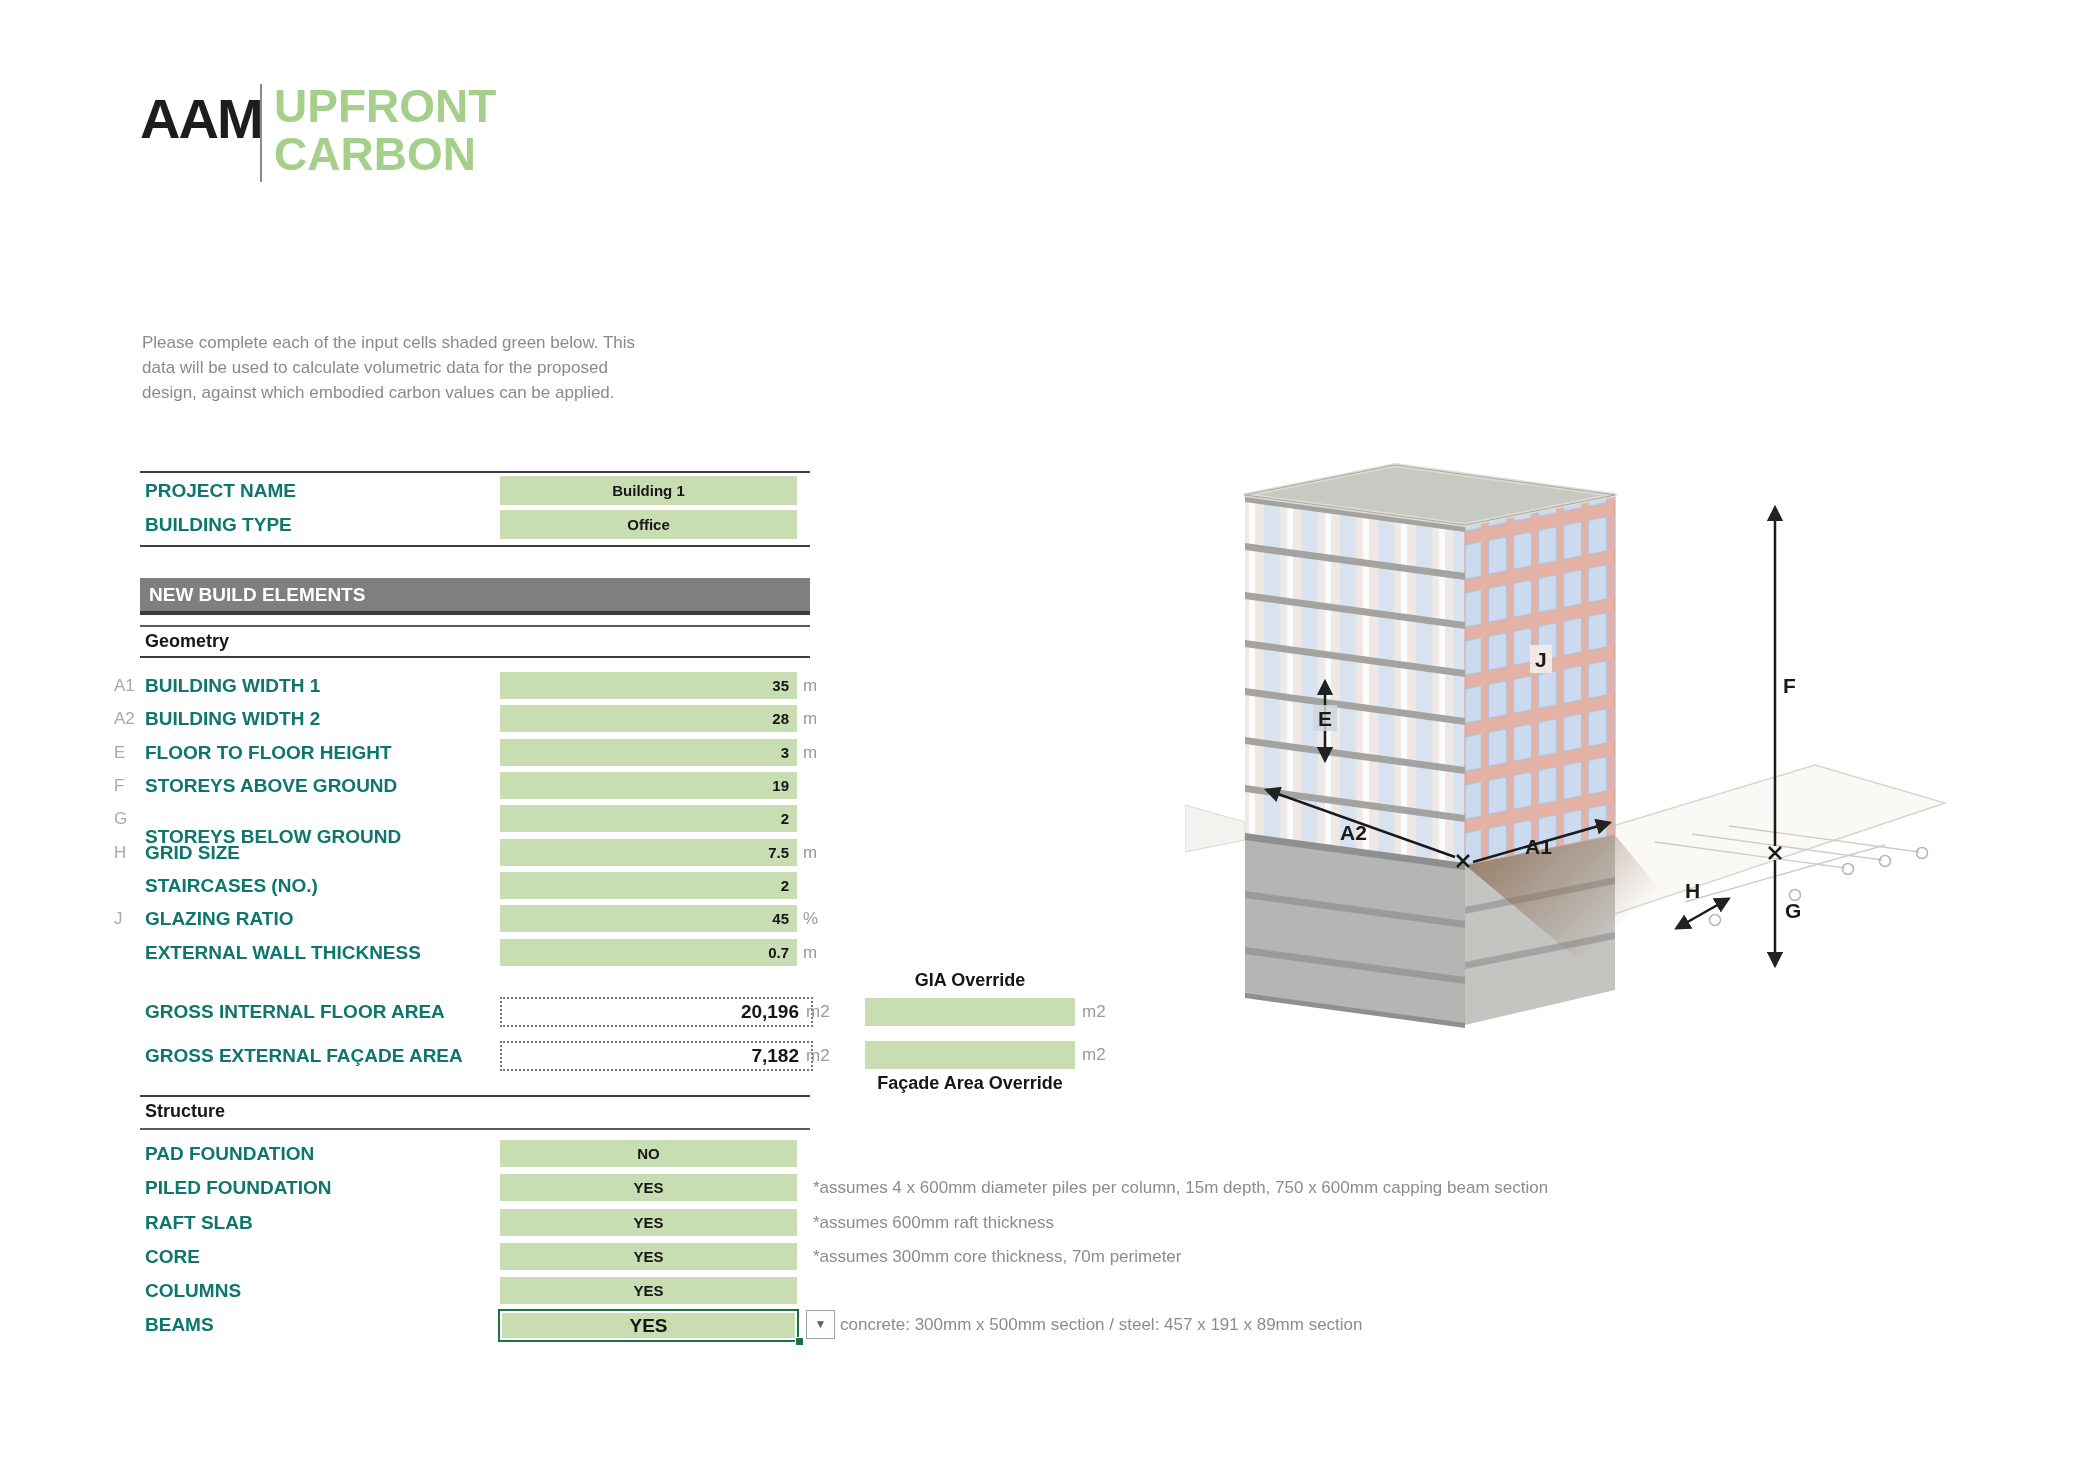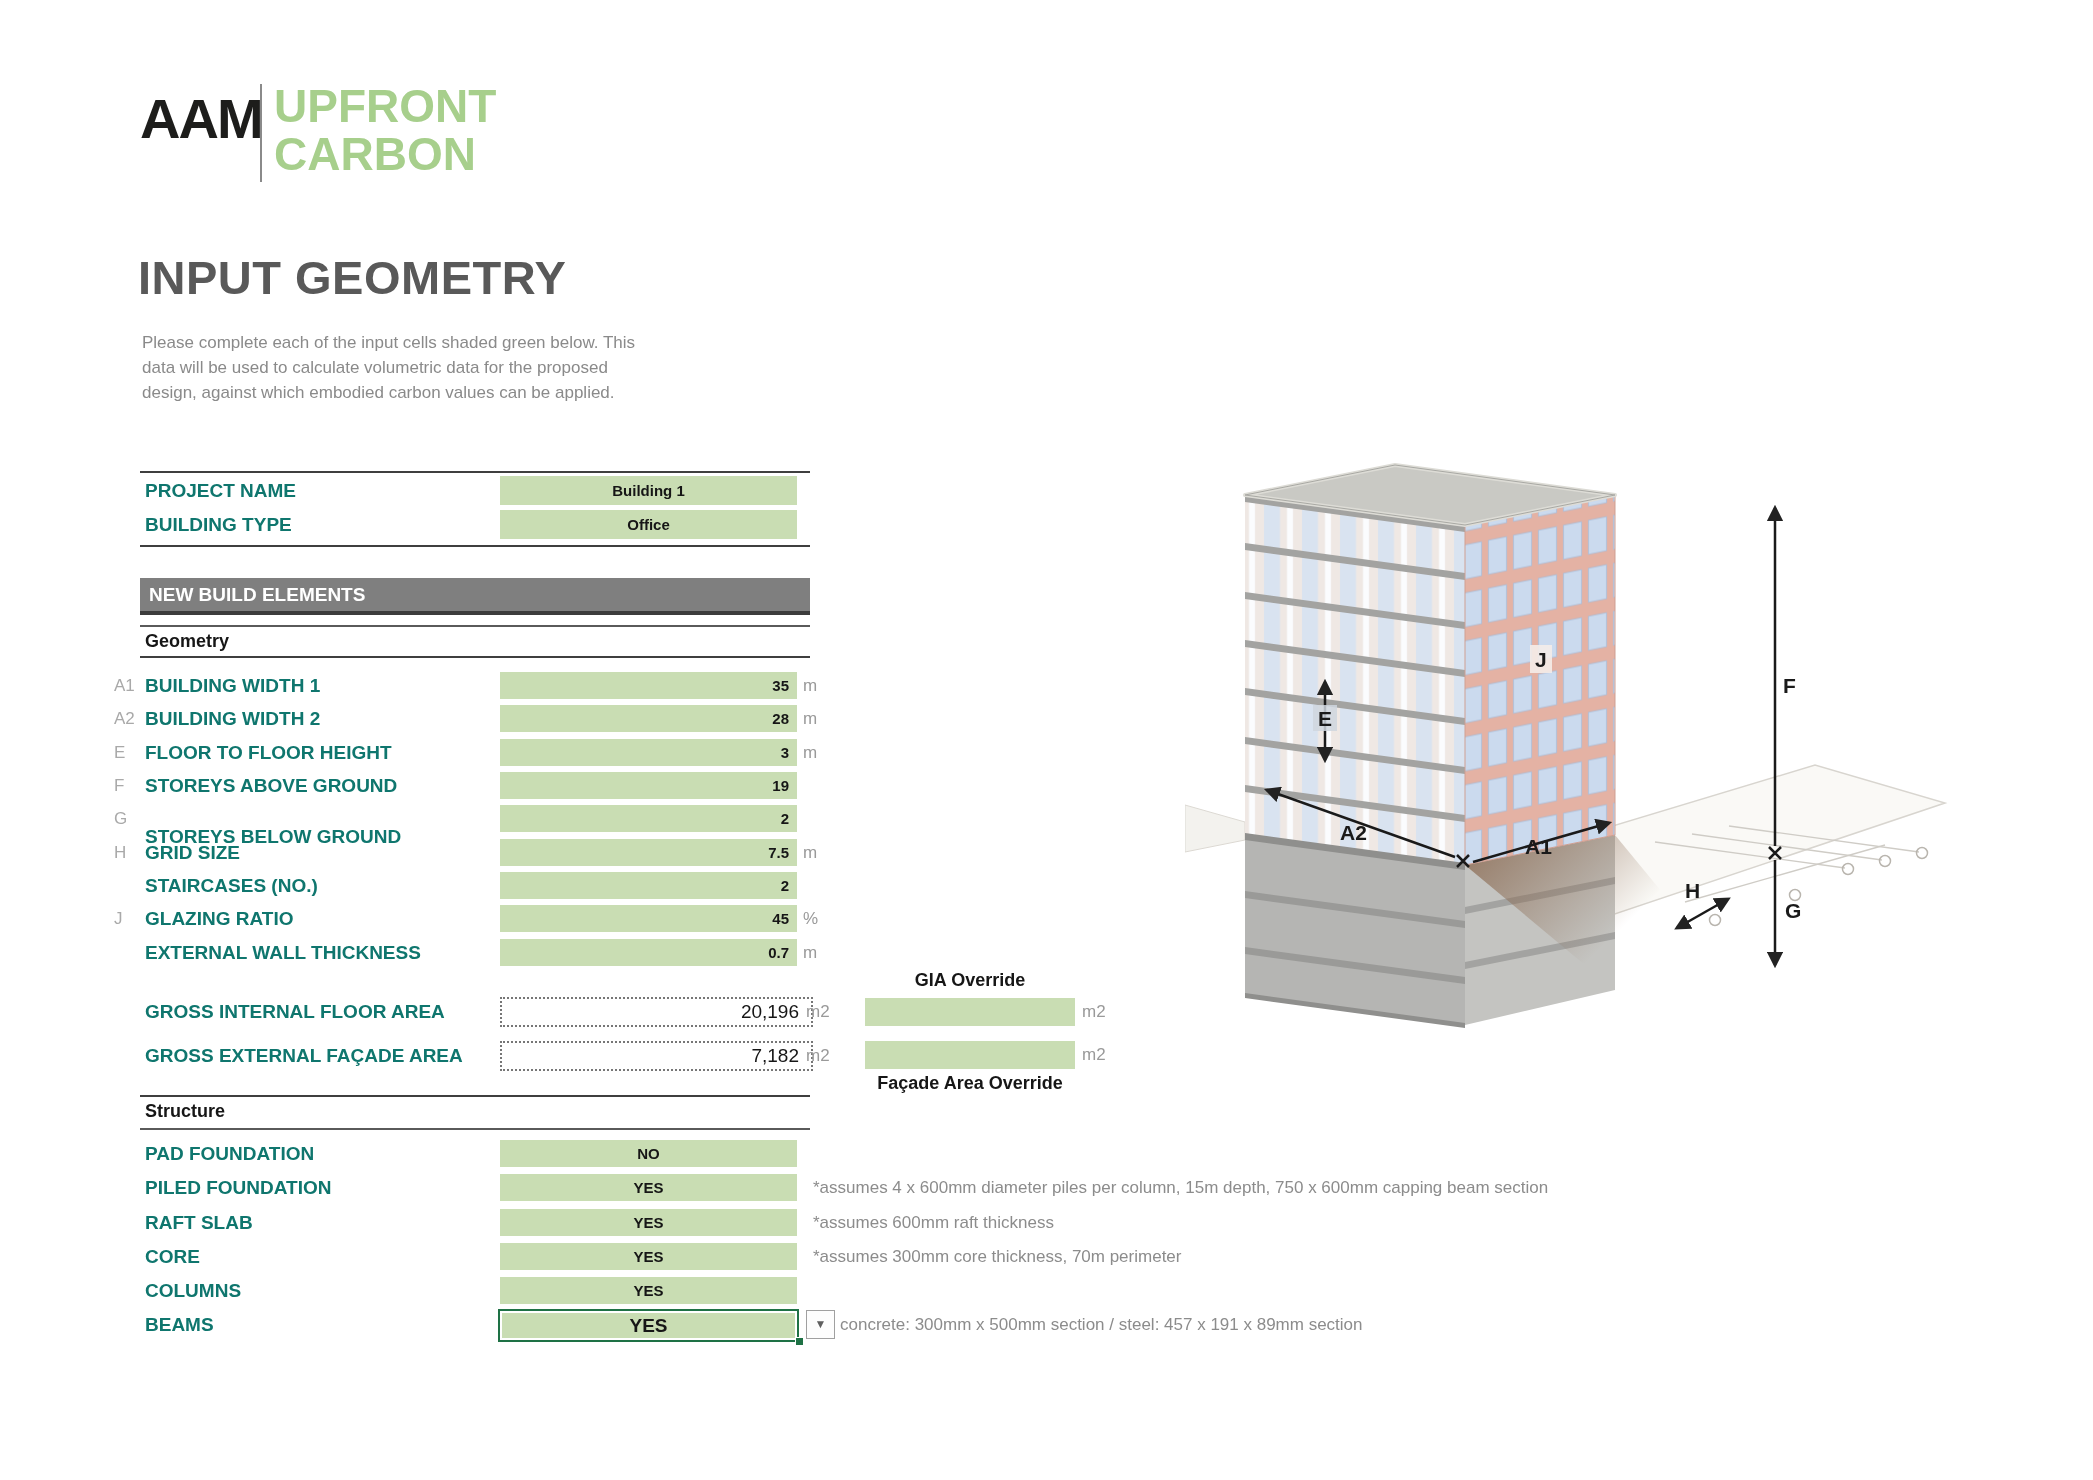--- a/index.html
+++ b/index.html
@@ -28,21 +28,21 @@
   .gcell{
     left:500px;width:297px;height:27px;background:#C9DDB3;
     font-size:15px;font-weight:bold;color:#161616;line-height:27px;
   }
   .gcell.tall{height:29px;line-height:29px;}
   .right{text-align:right;padding-right:8px;box-sizing:border-box;}
   .center{text-align:center;}
 
   .dotcell{
     left:500px;width:297px;height:26px;background:#ffffff;border:2px dotted #767676;
-    font-size:19px;font-weight:normal;color:#161616;line-height:26px;text-align:right;
+    font-size:19px;font-weight:bold;color:#161616;line-height:26px;text-align:right;
     padding-right:12px;box-sizing:content-box;
   }
 
   .bar{
     left:140px;top:578px;width:661px;height:33px;background:#7F7F7F;
     border-bottom:4px solid #3c3c3c;color:#ffffff;font-size:19px;font-weight:bold;
     line-height:33px;padding-left:9px;
   }
   .subhead{font-size:18px;font-weight:bold;color:#161616;}
 
@@ -67,21 +67,20 @@
 
 <div class="canvas">
 
   <div class="abs logo-aam">AAM</div>
   <div class="abs logo-div"></div>
   <div class="abs logo-green">
     <div>UPFRONT</div>
     <div>CARBON</div>
   </div>
 
-  <div class="abs page-title">INPUT GEOMETRY</div>
   <div class="abs intro">Please complete each of the input cells shaded green below. This data will be used to calculate volumetric data for the proposed design, against which embodied carbon values can be applied.</div>
 
   <div class="abs rule" style="top:471px;"></div>
   <div class="abs lbl" style="left:145px;top:480px;">PROJECT NAME</div>
   <div class="abs gcell tall center" style="top:476px;">Building 1</div>
   <div class="abs lbl" style="left:145px;top:514px;">BUILDING TYPE</div>
   <div class="abs gcell tall center" style="top:510px;">Office</div>
   <div class="abs rule" style="top:545px;"></div>
 
   <div class="abs bar">NEW BUILD ELEMENTS</div>

